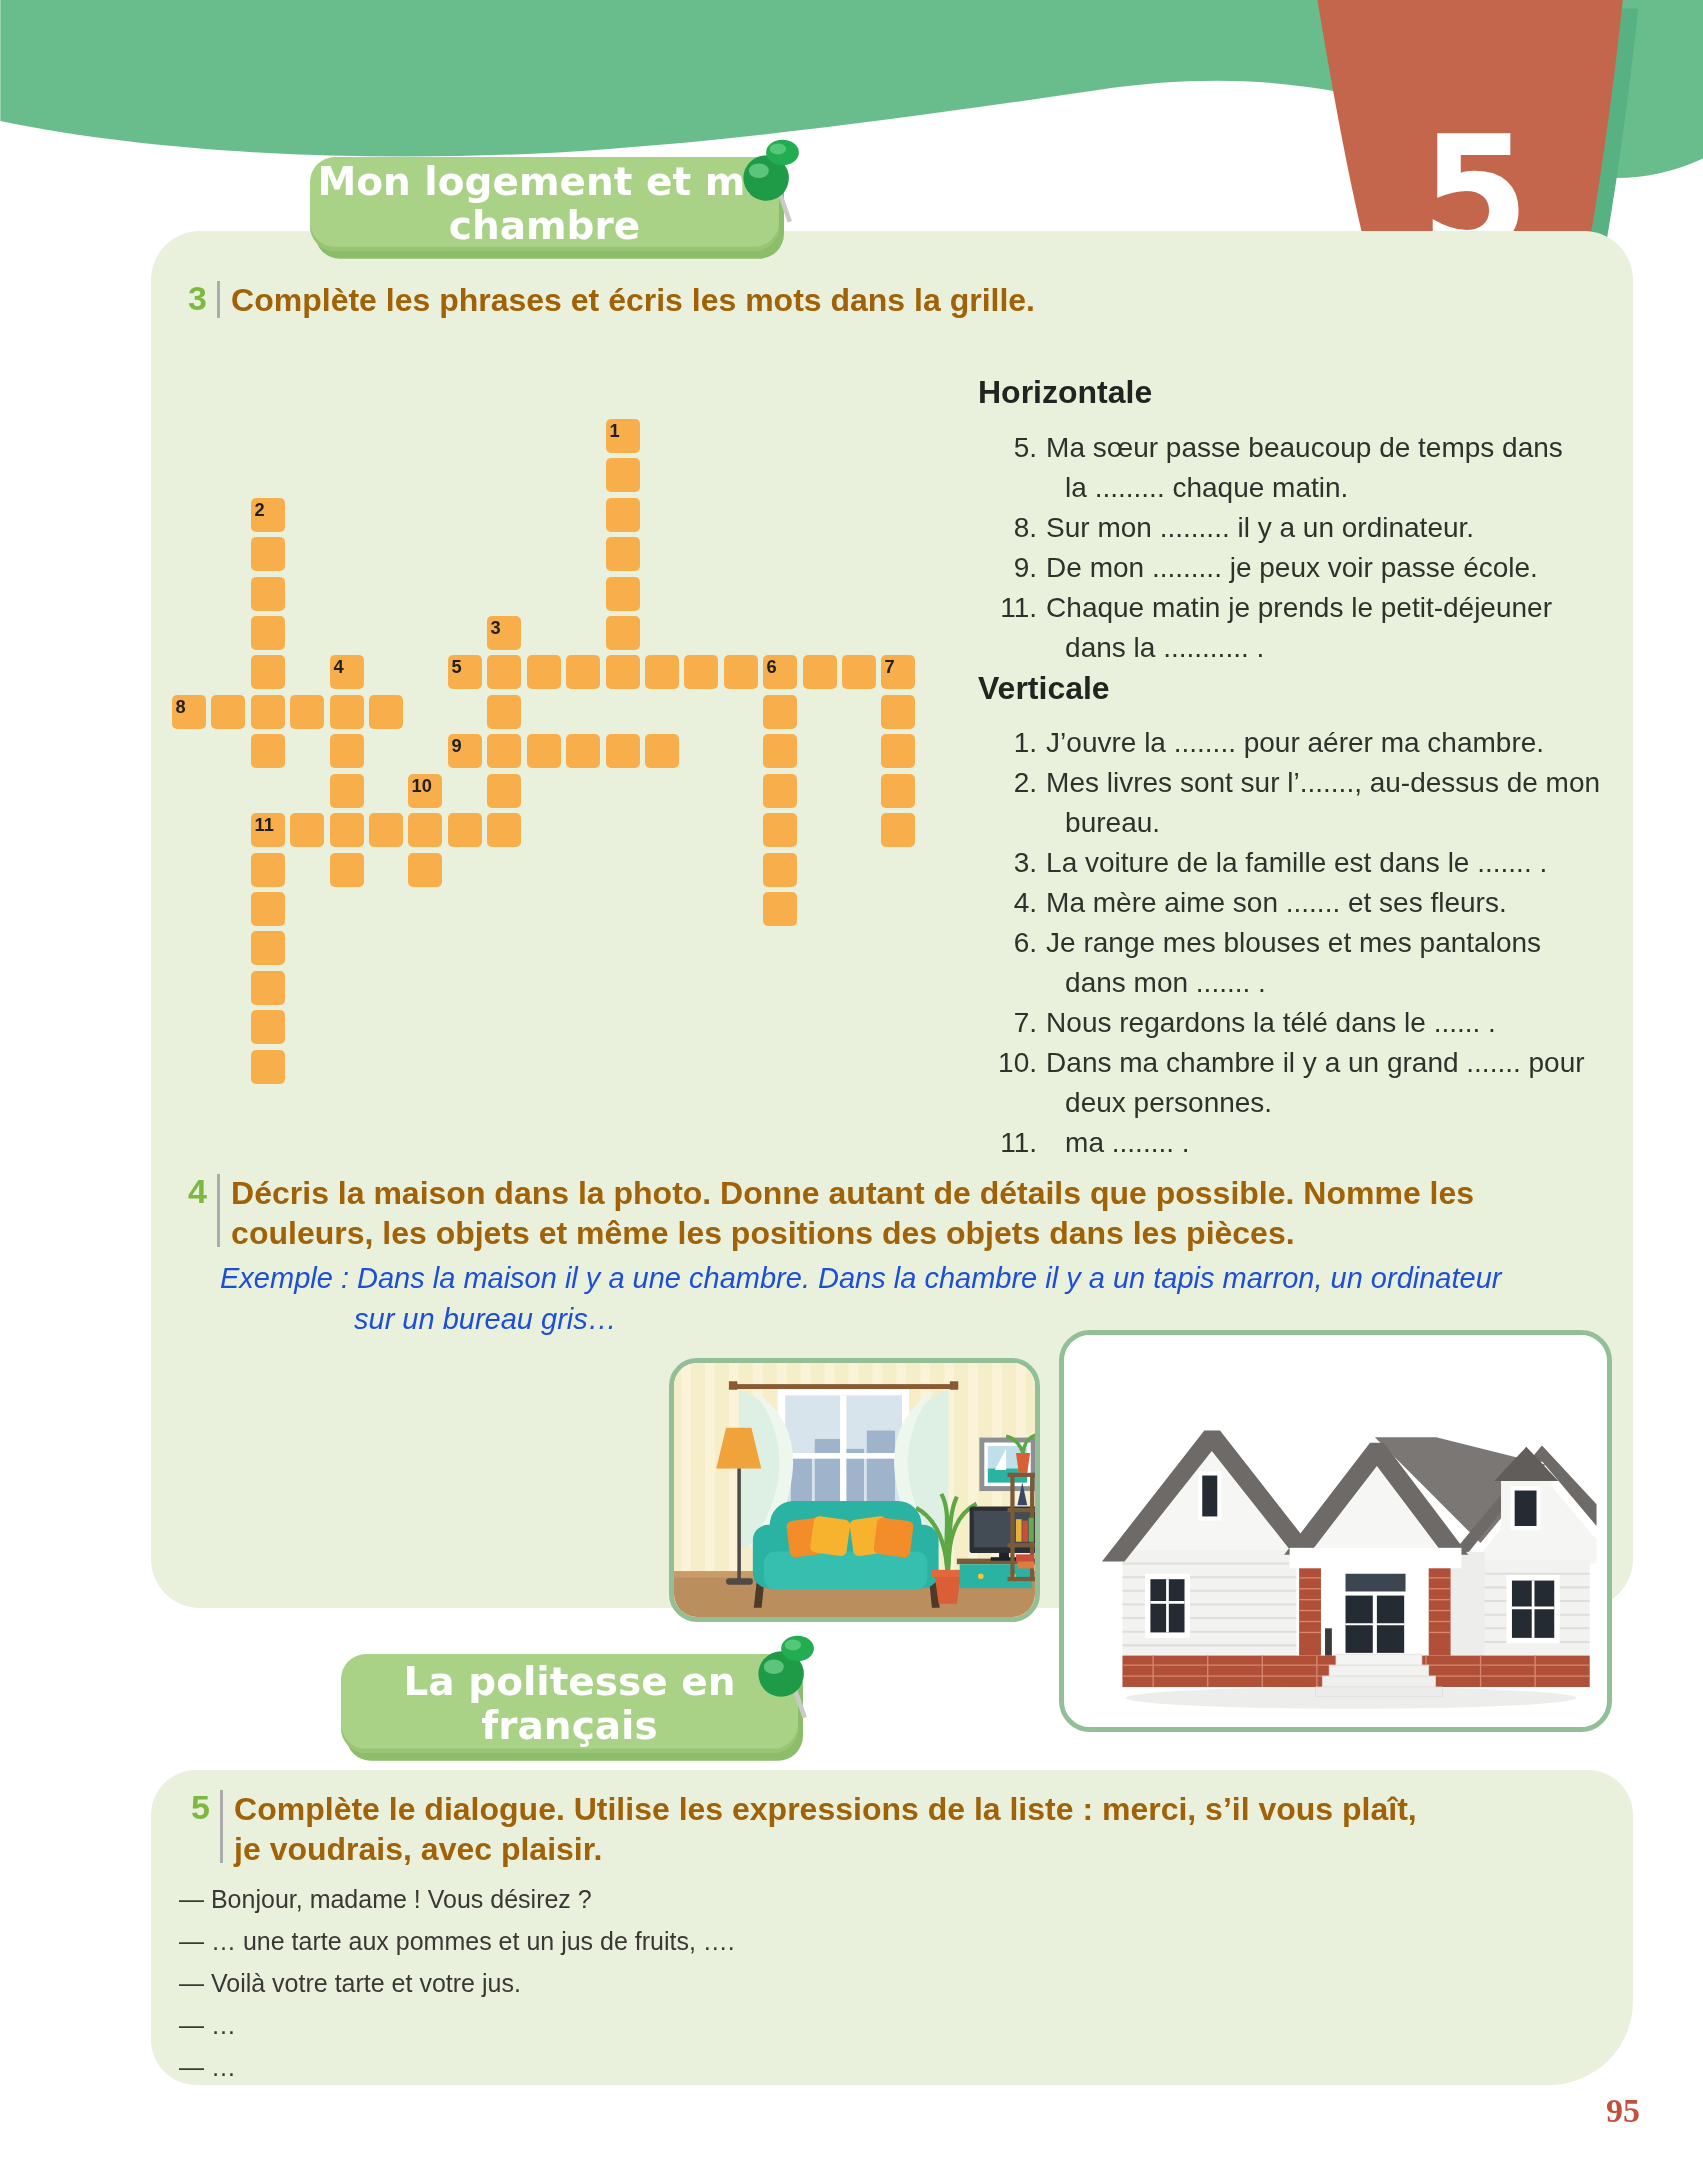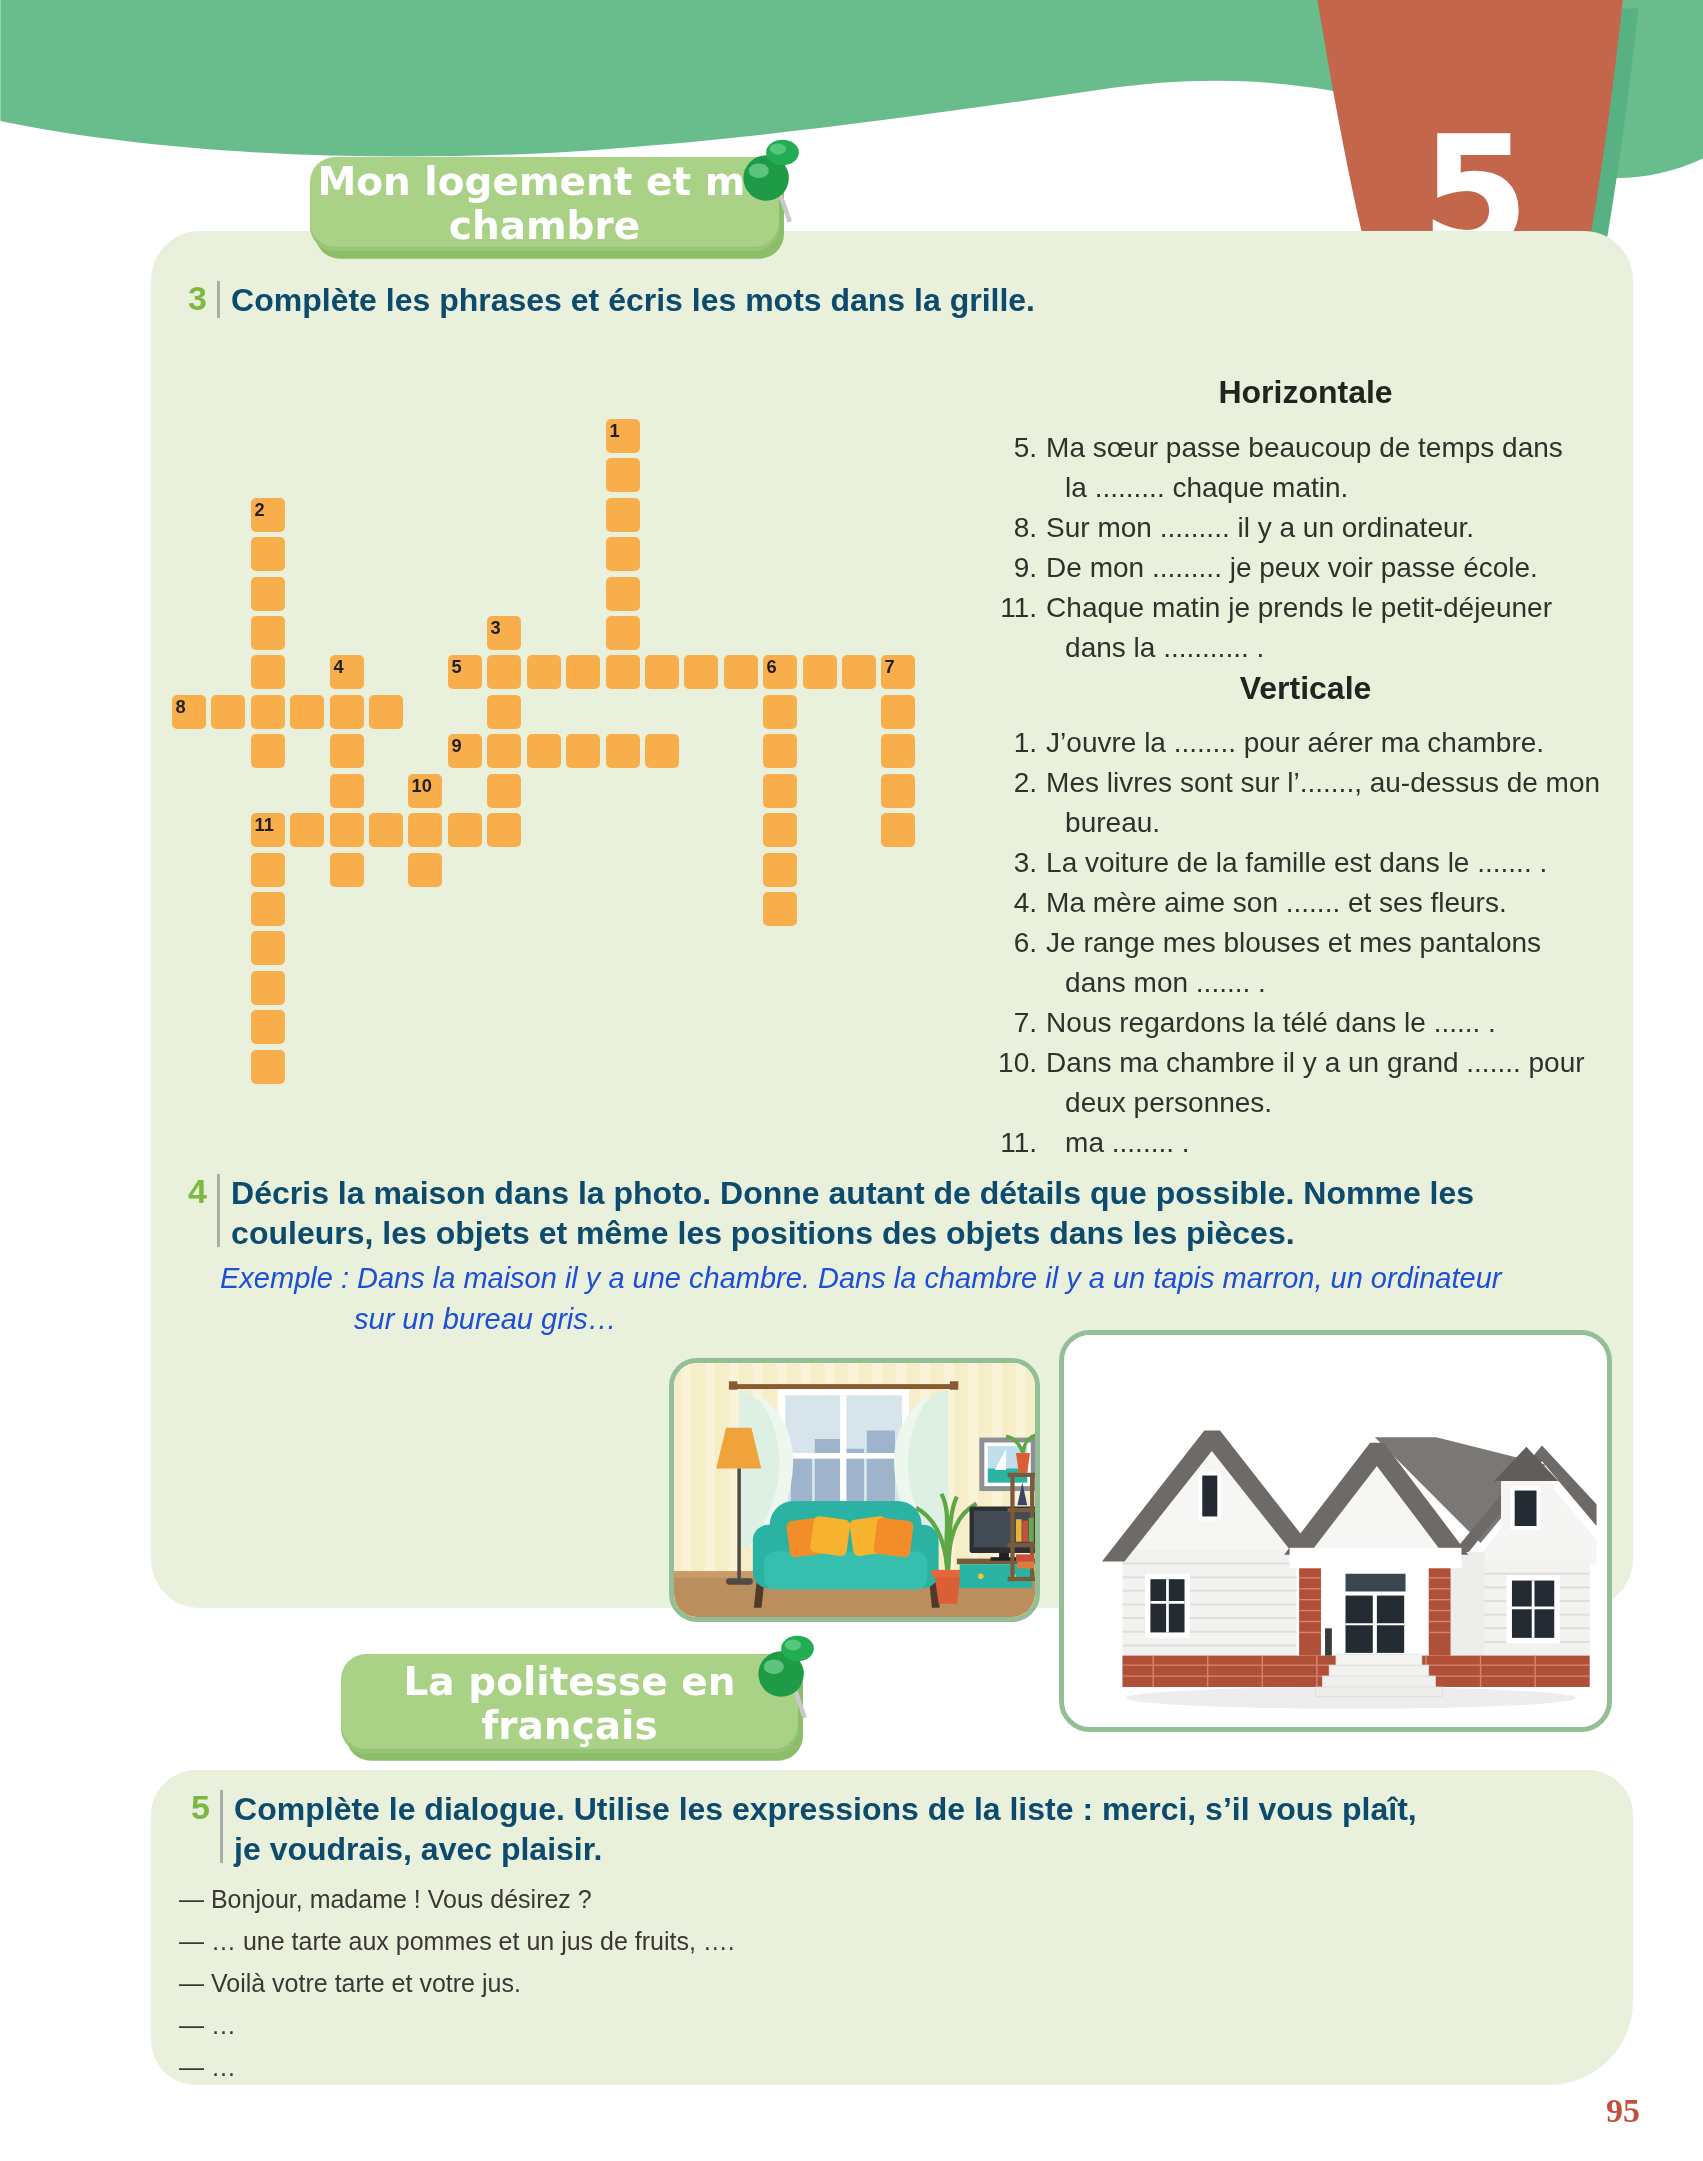--- a/index.html
+++ b/index.html
@@ -16,29 +16,29 @@
          display:flex;flex-direction:column;align-items:center;justify-content:center;
          color:#ffffff;font-family:"DejaVu Sans",sans-serif;font-weight:bold;
          font-size:39px;line-height:44px;text-align:center;z-index:5;}
   .badge1{left:310px;top:157px;width:469px;height:94px;}
   .badge2{left:341px;top:1654px;width:457px;height:99px;}
   .pin{position:absolute;z-index:6;}
   
   .exhead{position:absolute;display:flex;align-items:flex-start;}
   .exnum{font-size:34px;font-weight:bold;color:#7DB942;line-height:37px;width:31px;text-align:right;flex:none;}
   .exbar{width:2.8px;background:#ABABAB;margin:1.4px 11.3px 0 10px;flex:none;}
-  .extitle{font-size:32px;font-weight:bold;color:#0c4a6e;line-height:40px;}
+  .extitle{font-size:32px;font-weight:bold;color:#a16207;line-height:40px;}
   .extitle .it{}
   
   .grid{position:absolute;left:172px;top:419px;width:746px;height:669px;z-index:2;}
   .cell{position:absolute;width:34px;height:34px;background:#F9AE4C;border-radius:5px;}
   .cnum{position:absolute;top:0.7px;left:3.5px;font-size:18.3px;font-weight:bold;color:#221F1F;}
   
   .clues{position:absolute;left:978px;top:372px;width:655px;z-index:2;}
-  .cluehead{font-size:32px;font-weight:bold;color:#20251F;text-align:center;line-height:40px;margin-bottom:15.5px;}
+  .cluehead{font-size:32px;font-weight:bold;color:#20251F;text-align:left;line-height:40px;margin-bottom:15.5px;}
   .cluehead2{margin-top:0;}
   .clue{display:flex;font-size:28px;color:#2D332B;line-height:40px;}
   .cnumcol{width:59px;flex:none;text-align:right;padding-right:9.1px;}
   .ctxt{flex:1;}
   .ctxt .cont{padding-left:19px;}
   
   .example{position:absolute;left:220px;top:1258px;font-size:29px;font-style:italic;color:#1d4ed8;line-height:41px;}
   .example .l2{padding-left:134px;}
   
   .imgbox{position:absolute;border:5px solid #93BF97;background:#ffffff;overflow:hidden;z-index:3;}

